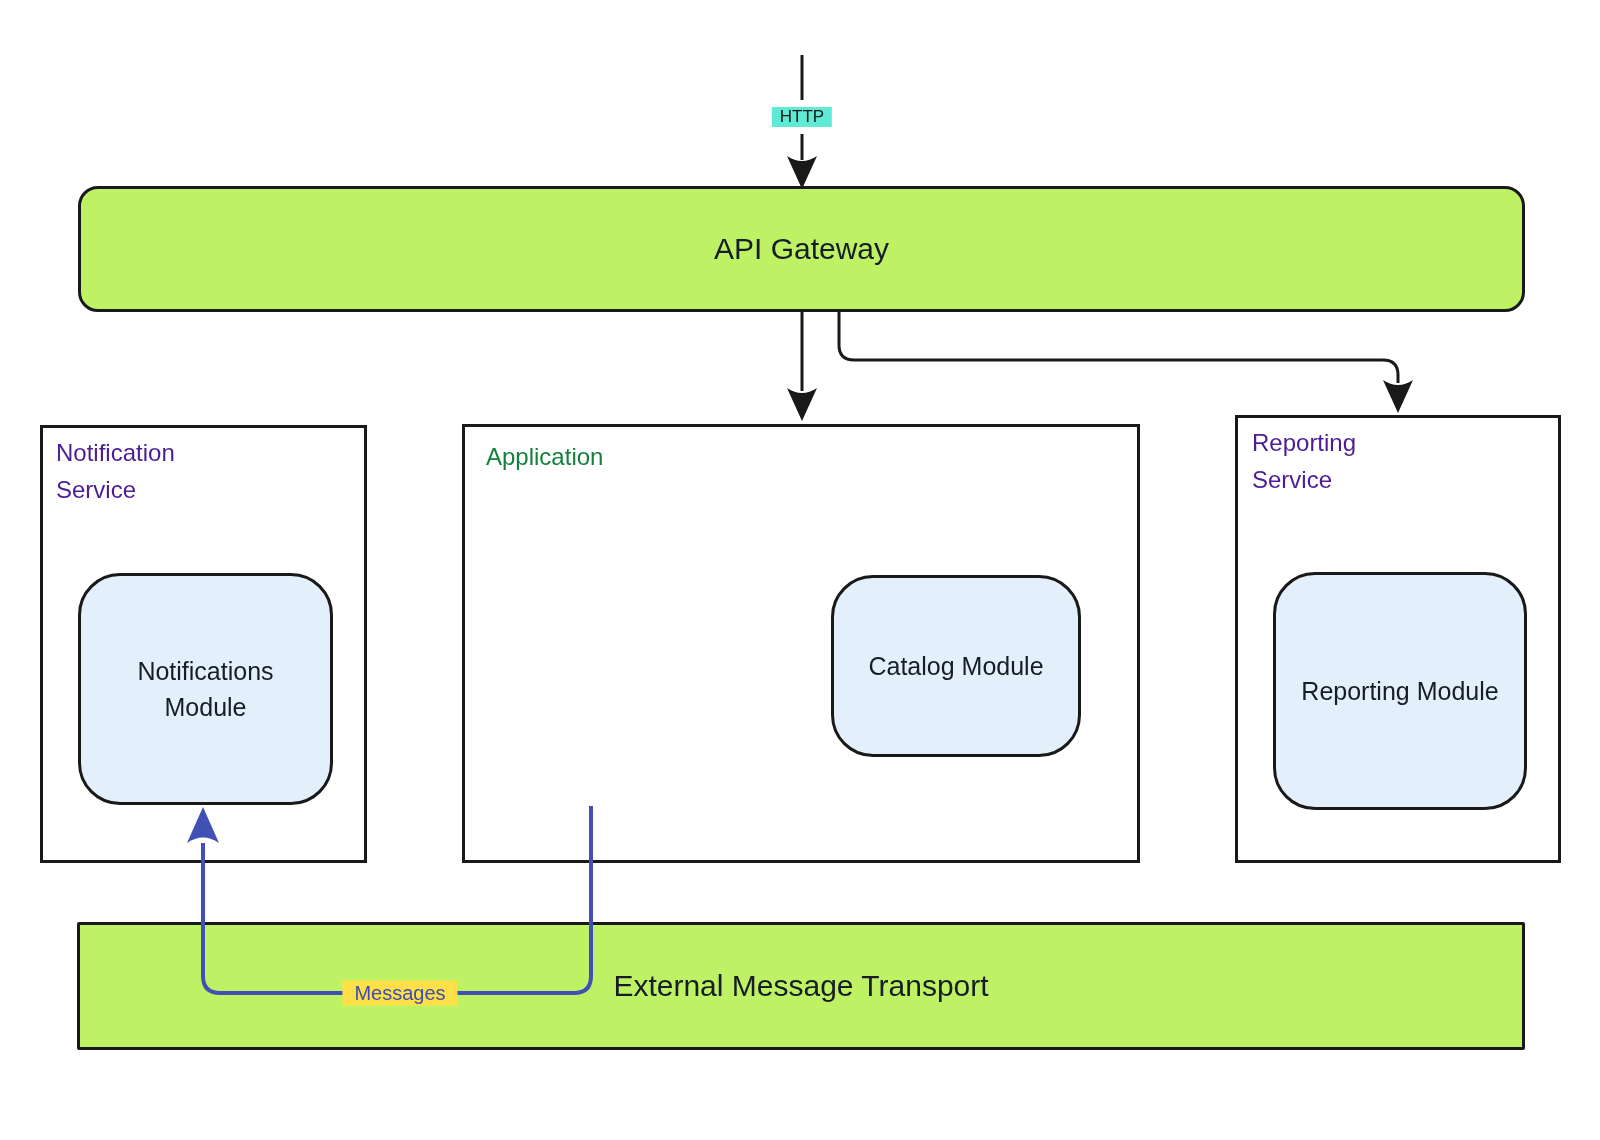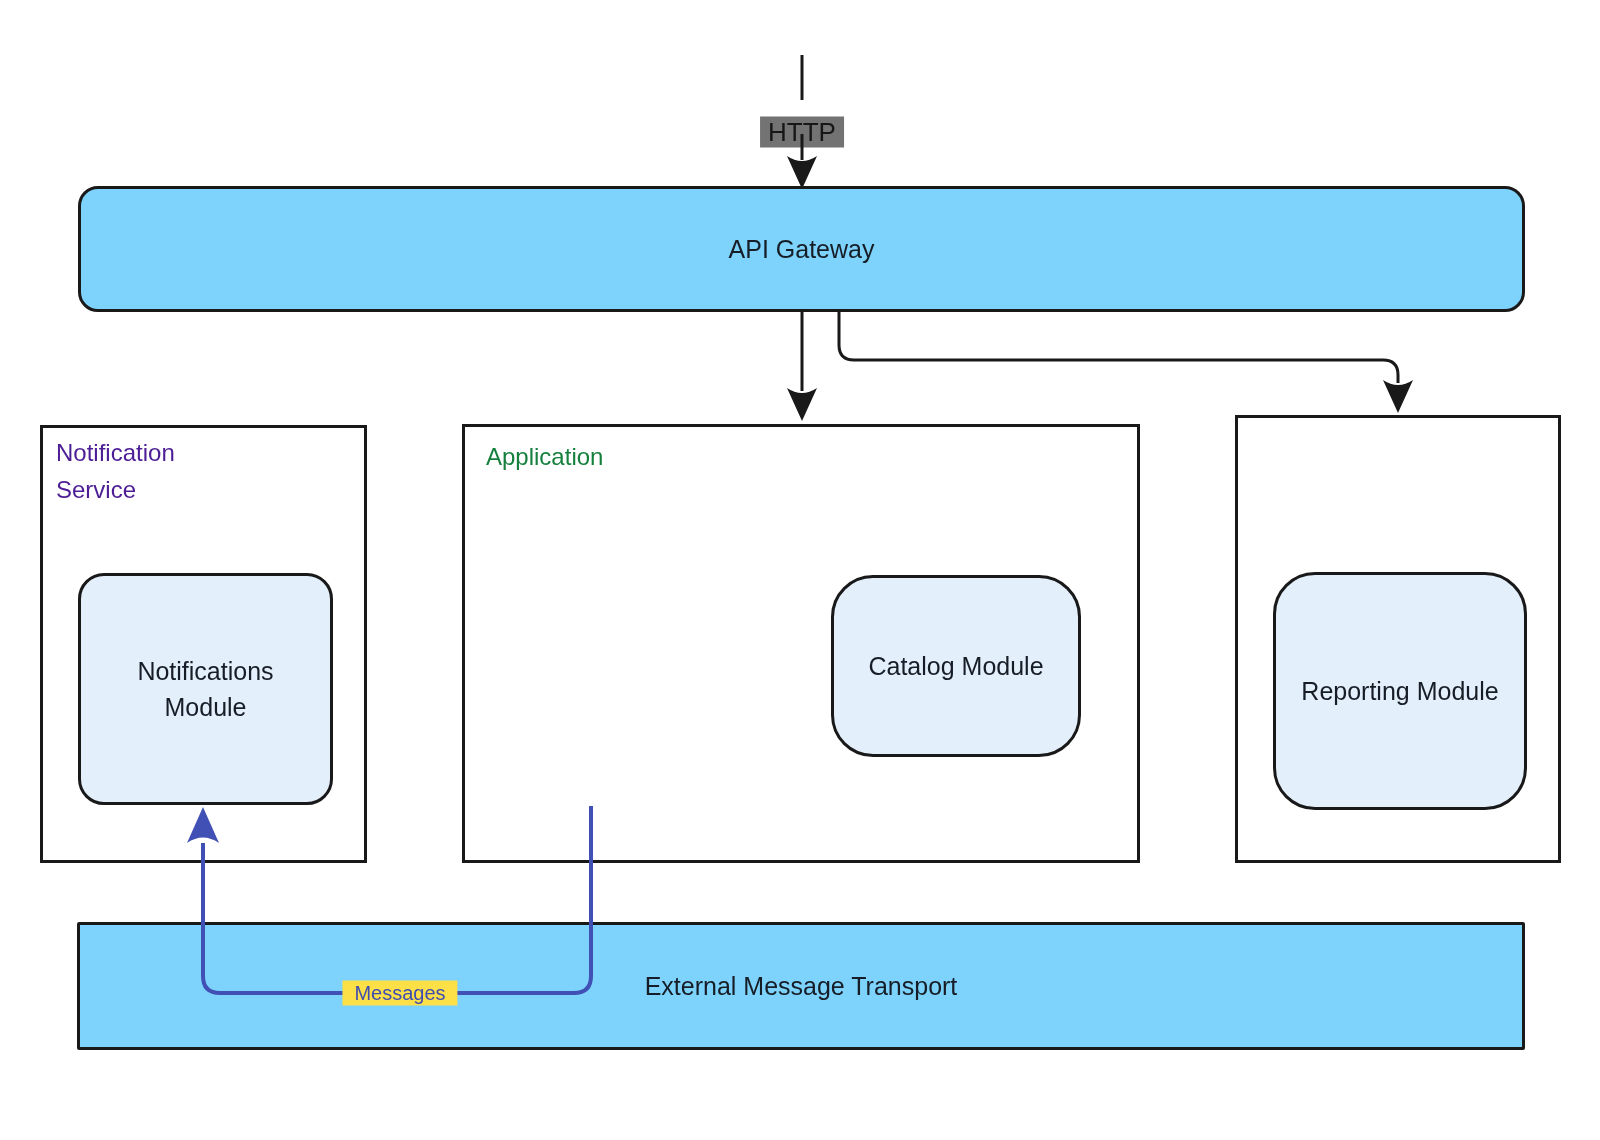--- a/index.html
+++ b/index.html
@@ -19,23 +19,23 @@
     position: absolute;
     box-sizing: border-box;
     border: 3px solid #191919;
     display: flex;
     align-items: center;
     justify-content: center;
     text-align: center;
     color: #161d26;
   }
   .pill-green {
-    background: #7dd3fc;
+    background: #bef264;
     border-radius: 20px;
-    font-size: 25px;
+    font-size: 30px;
   }
   .container {
     position: absolute;
     box-sizing: border-box;
     border: 3px solid #191919;
     background: #ffffff;
   }
   .container-title {
     position: absolute;
     font-size: 24px;
@@ -58,27 +58,26 @@
     left: 0;
     top: 0;
     width: 1600px;
     height: 1140px;
     pointer-events: none;
     z-index: 5;
   }
   .float-label {
     position: absolute;
     transform: translate(-50%, -50%);
-    font-size: 26px;
+    font-size: 17px;
     color: #161616;
-    background: #737373;
+    background: #5eead4;
     padding: 0 8px;
     z-index: 4;
     white-space: nowrap;
-    margin-top: 15px;
   }
   .msg-label {
     position: absolute;
     transform: translate(-50%, -50%);
     font-size: 20px;
     color: #3f4db1;
     background: #fde047;
     padding: 1px 12px;
     z-index: 6;
     white-space: nowrap;
@@ -90,31 +89,32 @@
 <div class="canvas">
 
   <div class="float-label" style="left:802px; top:117px;">HTTP</div>
 
   <div class="box pill-green" style="left:78px; top:186px; width:1447px; height:126px;">
     <span>API Gateway</span>
   </div>
 
   <div class="container" style="left:40px; top:425px; width:327px; height:438px;"></div>
   <div class="container-title" style="left:56px; top:434px; width:170px;">Notification Service</div>
-  <div class="box module" style="left:78px; top:573px; width:255px; height:232px; padding:0 44px;border-radius:26px;">
+  <div class="box module" style="left:78px; top:573px; width:255px; height:232px; padding:0 44px;">
     <span>Notifications Module</span>
   </div>
 
   <div class="container" style="left:462px; top:424px; width:678px; height:439px;"></div>
   <div class="container-title regular" style="left:486px; top:438px;">Application</div>
   <div class="box module" style="left:831px; top:575px; width:250px; height:182px; padding:0 24px;">
     <span>Catalog Module</span>
   </div>
 
   <div class="container" style="left:1235px; top:415px; width:326px; height:448px;"></div>
+  <div class="container-title" style="left:1252px; top:424px; width:160px;">Reporting Service</div>
   <div class="box module" style="left:1273px; top:572px; width:254px; height:238px; padding:0 18px;">
     <span>Reporting Module</span>
   </div>
 
   <div class="box pill-green" style="left:77px; top:922px; width:1448px; height:128px; border-radius:2px;">
     <span>External Message Transport</span>
   </div>
 
   <svg class="edge-layer" viewBox="0 0 1600 1140">
 

